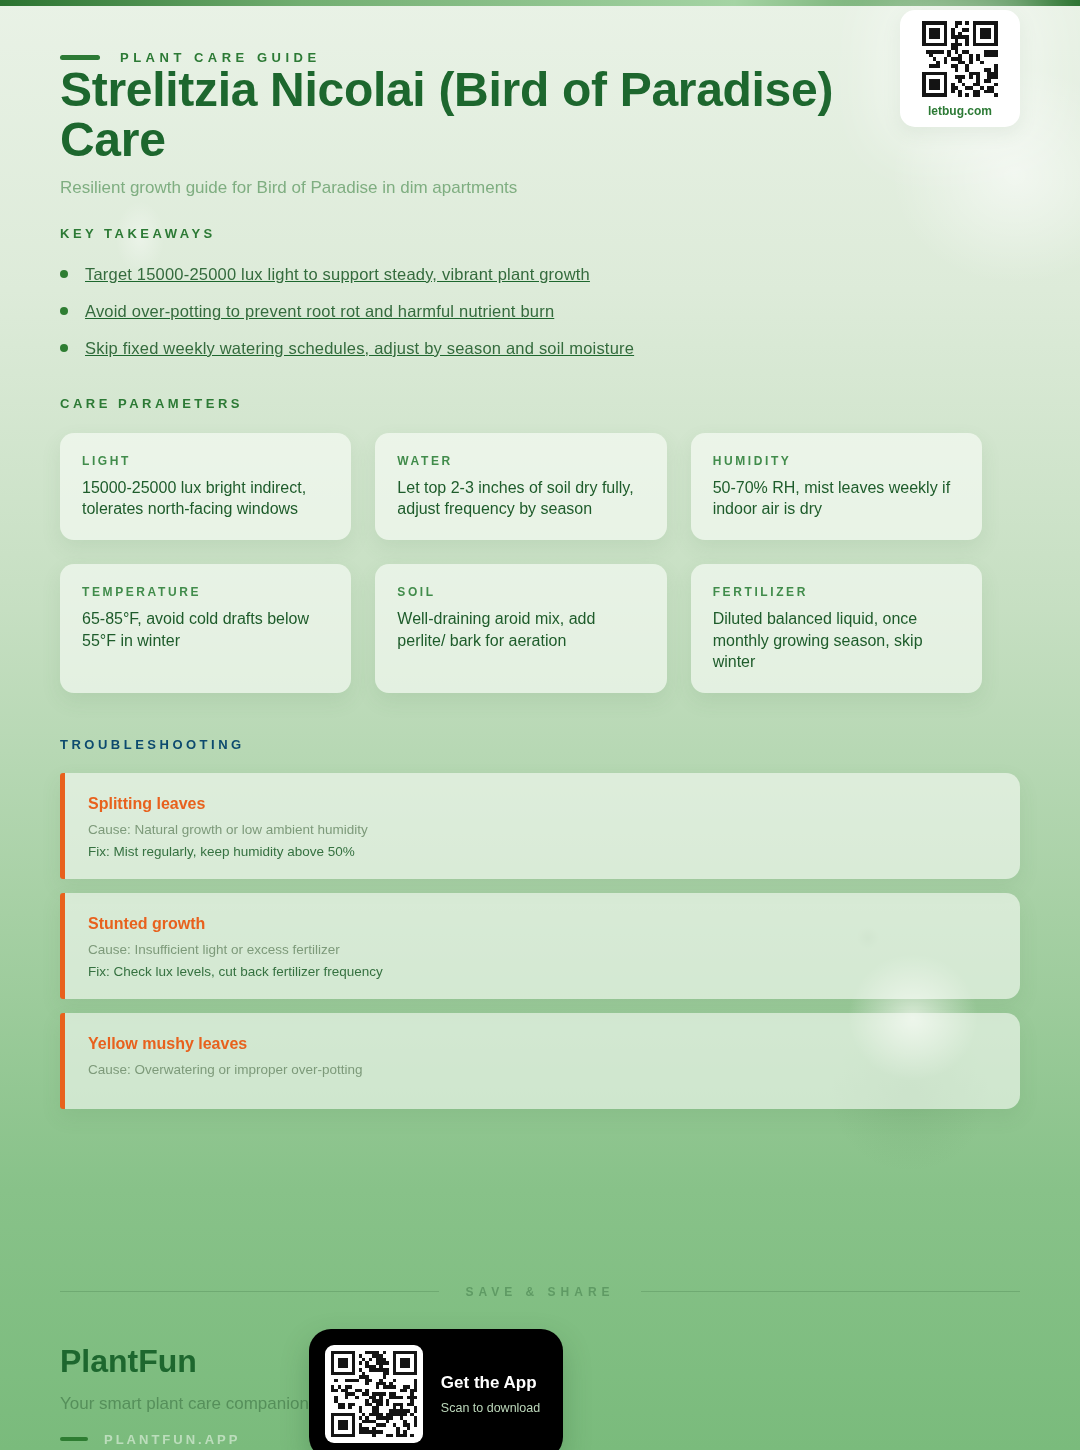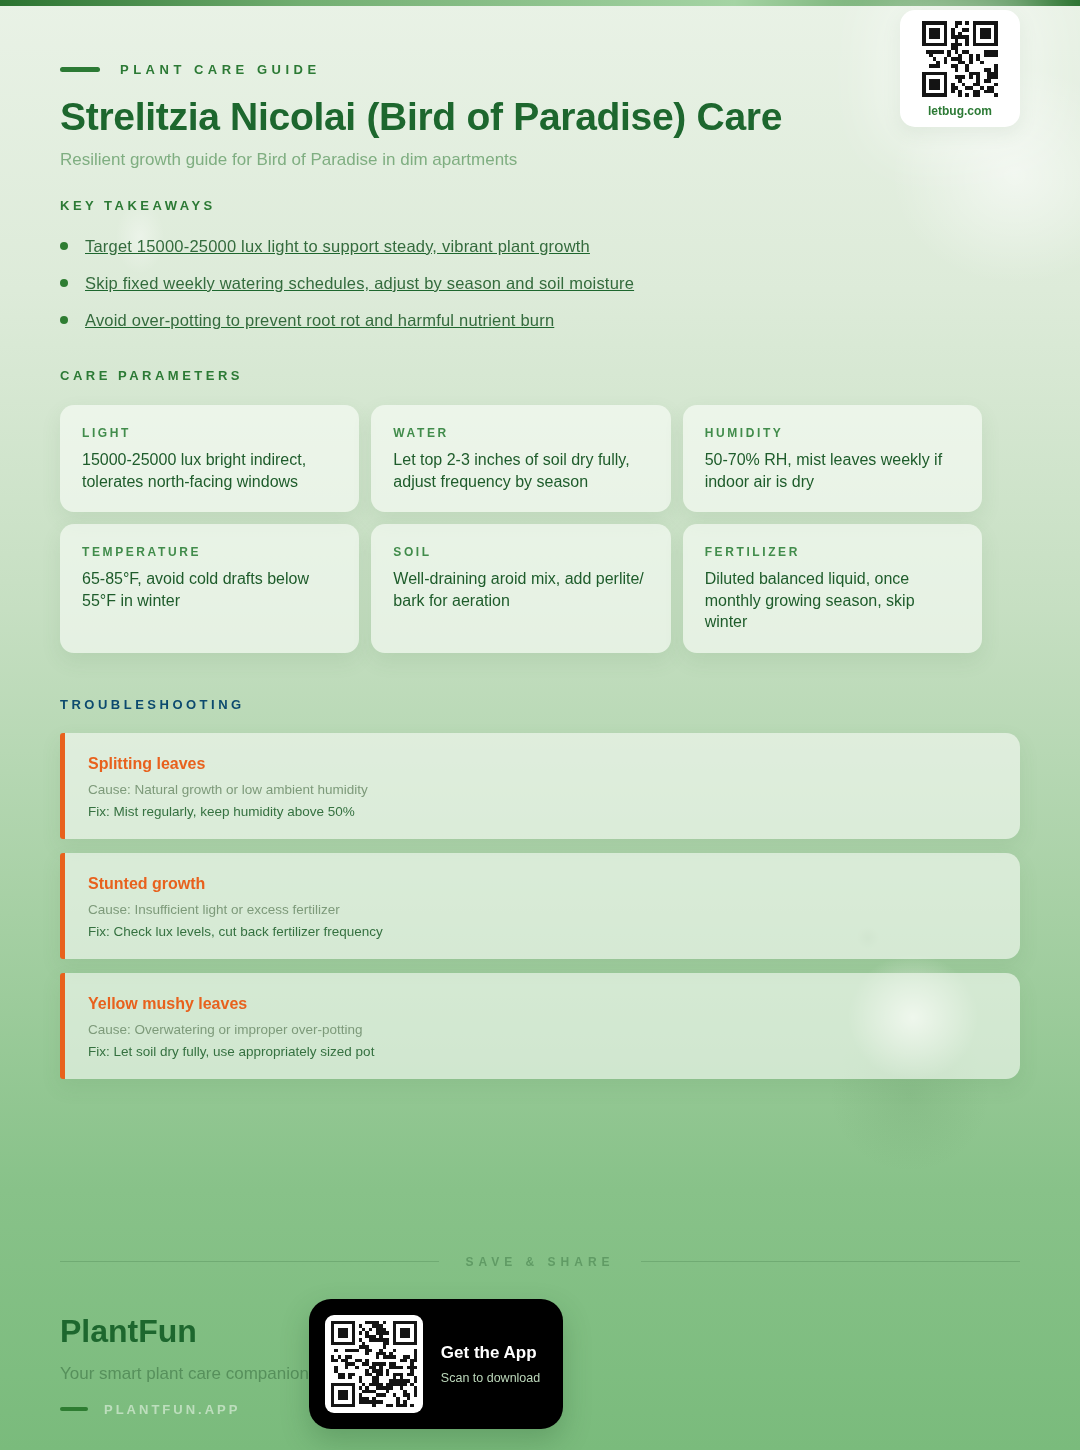--- a/index.html
+++ b/index.html
@@ -17,46 +17,46 @@
       radial-gradient(closest-side, rgba(255,255,255,0.38), rgba(255,255,255,0) 70%) 105px 185px / 70px 105px no-repeat,
       radial-gradient(closest-side, rgba(236,246,233,0.85), rgba(236,246,233,0) 72%) 823px 930px / 180px 175px no-repeat,
       radial-gradient(closest-side, rgba(60,110,60,0.10), rgba(60,110,60,0) 70%) 795px 985px / 230px 220px no-repeat,
       radial-gradient(closest-side, rgba(70,120,70,0.12), rgba(70,120,70,0) 70%) 852px 922px / 32px 32px no-repeat;
   }
   .topbar { position:relative; height:6px;
     background:linear-gradient(90deg,#2b7330 0%,#72ae71 28%,#a5d4a4 68%,#5d9c5c 88%,#2b7330 100%); }
   .page { position:relative; padding:0 60px; }
 
   
-  .header { position:relative; padding-top:56px; }
+  .header { position:relative; padding-top:44px; }
   .eyebrow { display:flex; align-items:center; gap:20px; }
   .dash { width:40px; height:5px; border-radius:3px; background:#2c7a35; }
   .eyebrow-text { font-size:13px; font-weight:bold; letter-spacing:4.5px; color:#2c7a35; }
-  .title { margin-top:20px; font-size:39px; font-weight:bold; letter-spacing:-0.3px; color:#1d672e; width:830px; line-height:1.05; }
+  .title { margin-top:0; font-size:48px; font-weight:bold; letter-spacing:-0.3px; color:#1d672e; width:830px; line-height:1.05; }
   .subtitle { margin-top:12px; font-size:17px; color:#7fae81; }
   .qr-card { position:absolute; top:4px; right:0; width:120px; background:#ffffff; border-radius:15px;
     padding:11px 11px 9px; display:flex; flex-direction:column; align-items:center;
     box-shadow:0 0 55px 25px rgba(255,255,255,0.40), 0 6px 18px rgba(60,110,60,0.12); }
   .qr-small { width:76px; height:76px; }
   .qr-card-label { margin-top:7px; font-size:12px; font-weight:bold; color:#2c7a35; }
 
   
   .section-heading { font-size:13px; font-weight:bold; letter-spacing:3.5px; color:#2c7a35; }
   .section-heading.orange { color:#0c4a6e; }
 
   
   .takeaways { margin-top:28px; }
   .takeaway-list { margin-top:24px; display:flex; flex-direction:column; gap:18px;text-decoration:underline; }
   .takeaway { display:flex; align-items:center; gap:17px; }
   .bullet { width:8px; height:8px; border-radius:50%; background:#2e7d32; flex:0 0 auto; }
   .takeaway-text { font-size:16.5px; color:#346b3d; letter-spacing:0.2px; }
 
   
   .care { margin-top:38px; }
-  .card-grid { margin-top:22px; width:922px; display:grid; grid-template-columns:repeat(3,1fr); gap:12px; }
+  .card-grid { margin-top:22px; width:922px; display:grid; grid-template-columns:repeat(3,1fr); gap:24px; }
   .param-card { background:rgba(250,253,248,0.62); border-radius:14px; padding:21px 22px 20px;
     box-shadow:0 8px 20px rgba(70,120,70,0.10); }
   .param-label { font-size:12px; font-weight:bold; letter-spacing:2.6px; color:#418c4b; }
   .param-text { margin-top:9px; font-size:16px; font-weight:500; line-height:1.35; color:#1e5c2b; }
 
   
   .trouble { margin-top:44px; }
   .issue-list { margin-top:21px; display:flex; flex-direction:column; gap:14px; }
   .issue-card { position:relative; background:rgba(248,252,246,0.60); border-left:5px solid #e8611d;
     border-radius:3px 14px 14px 3px; padding:22px 28px 20px 23px; min-height:96px;
@@ -226,25 +226,25 @@
 
   <div class="takeaways">
     <div class="section-heading">KEY TAKEAWAYS</div>
     <div class="takeaway-list">
       <div class="takeaway">
         <span class="bullet"></span>
         <span class="takeaway-text">Target 15000-25000 lux light to support steady, vibrant plant growth</span>
       </div>
       <div class="takeaway">
         <span class="bullet"></span>
-        <span class="takeaway-text">Skip fixed weekly watering schedules, adjust by season and soil moisture</span>
+        <span class="takeaway-text">Avoid over-potting to prevent root rot and harmful nutrient burn</span>
       </div>
       <div class="takeaway">
         <span class="bullet"></span>
-        <span class="takeaway-text">Avoid over-potting to prevent root rot and harmful nutrient burn</span>
+        <span class="takeaway-text">Skip fixed weekly watering schedules, adjust by season and soil moisture</span>
       </div>
     </div>
   </div>
 
   <div class="care">
     <div class="section-heading">CARE PARAMETERS</div>
     <div class="card-grid">
       <div class="param-card">
         <div class="param-label">LIGHT</div>
         <div class="param-text">15000-25000 lux bright indirect, tolerates north-facing windows</div>
@@ -281,21 +281,20 @@
         <div class="issue-fix">Fix: Mist regularly, keep humidity above 50%</div>
       </div>
       <div class="issue-card">
         <div class="issue-title">Stunted growth</div>
         <div class="issue-cause">Cause: Insufficient light or excess fertilizer</div>
         <div class="issue-fix">Fix: Check lux levels, cut back fertilizer frequency</div>
       </div>
       <div class="issue-card">
         <div class="issue-title">Yellow mushy leaves</div>
         <div class="issue-cause">Cause: Overwatering or improper over-potting</div>
-        <div class="issue-fix">Fix: Let soil dry fully, use appropriately sized pot</div>
       </div>
     </div>
   </div>
 
   <div class="divider">
     <span class="line"></span>
     <span class="divider-text">SAVE &amp; SHARE</span>
     <span class="line"></span>
   </div>
 

